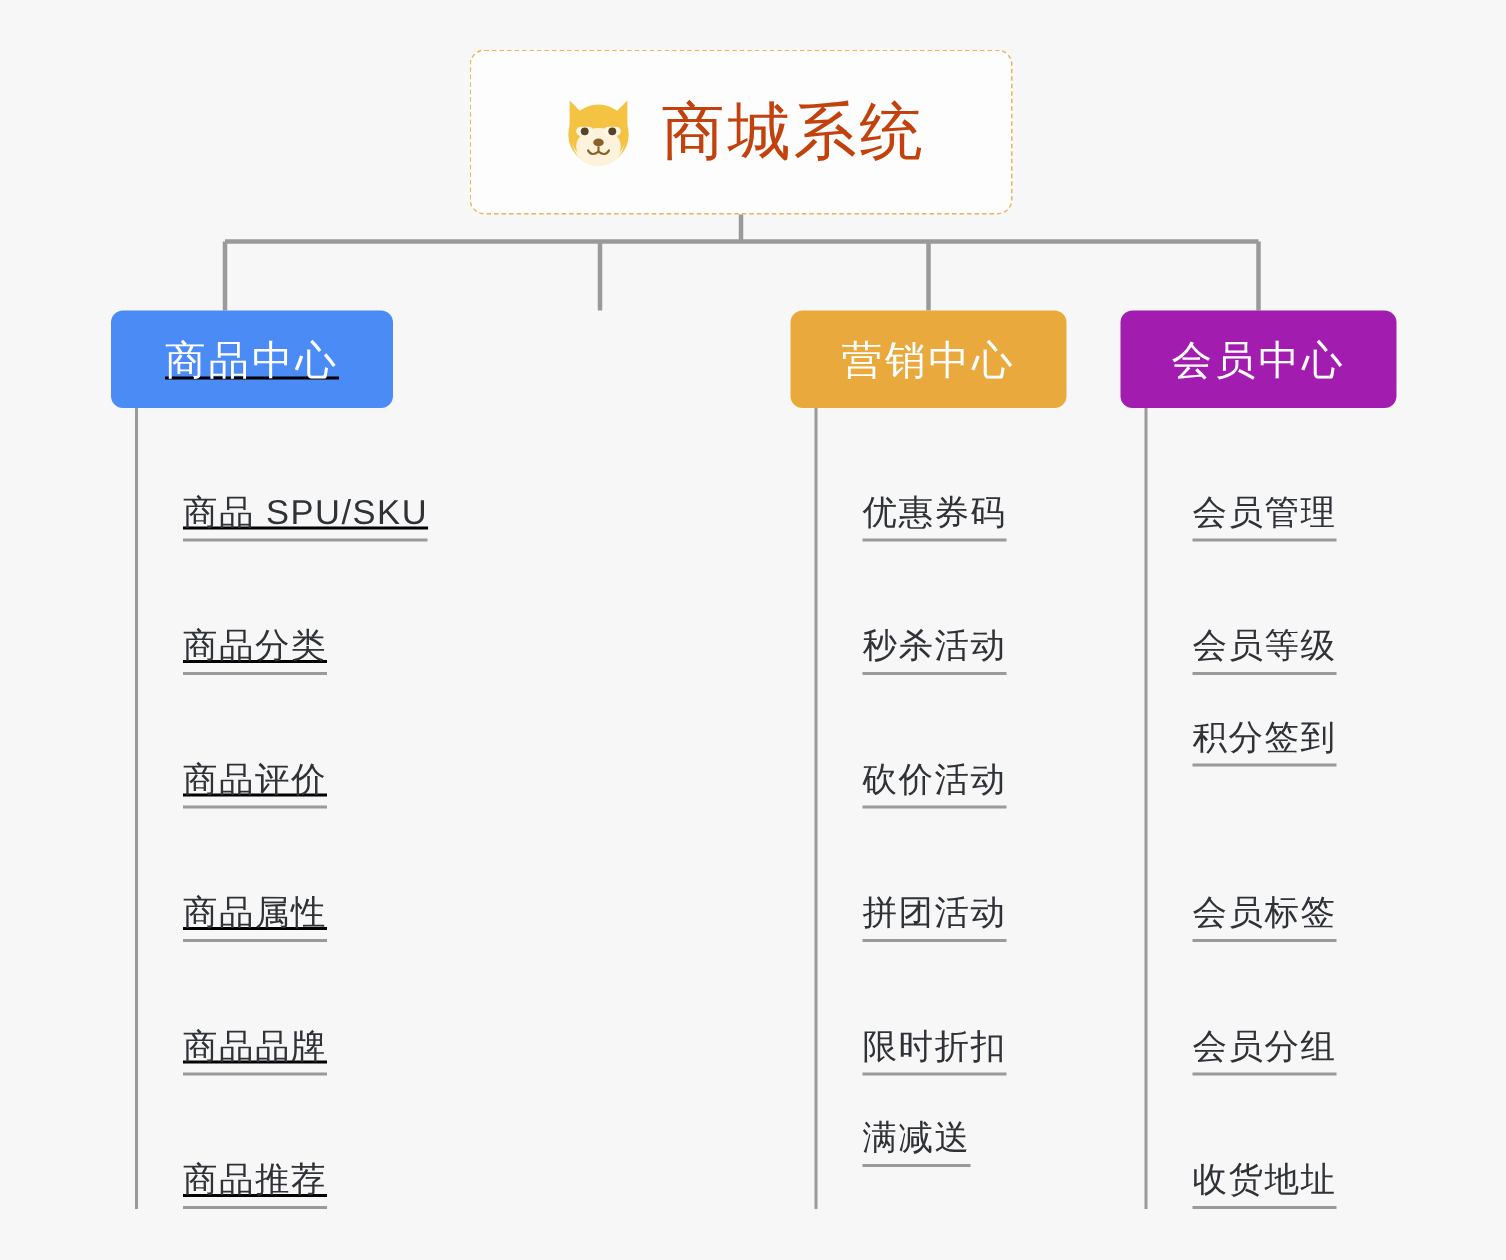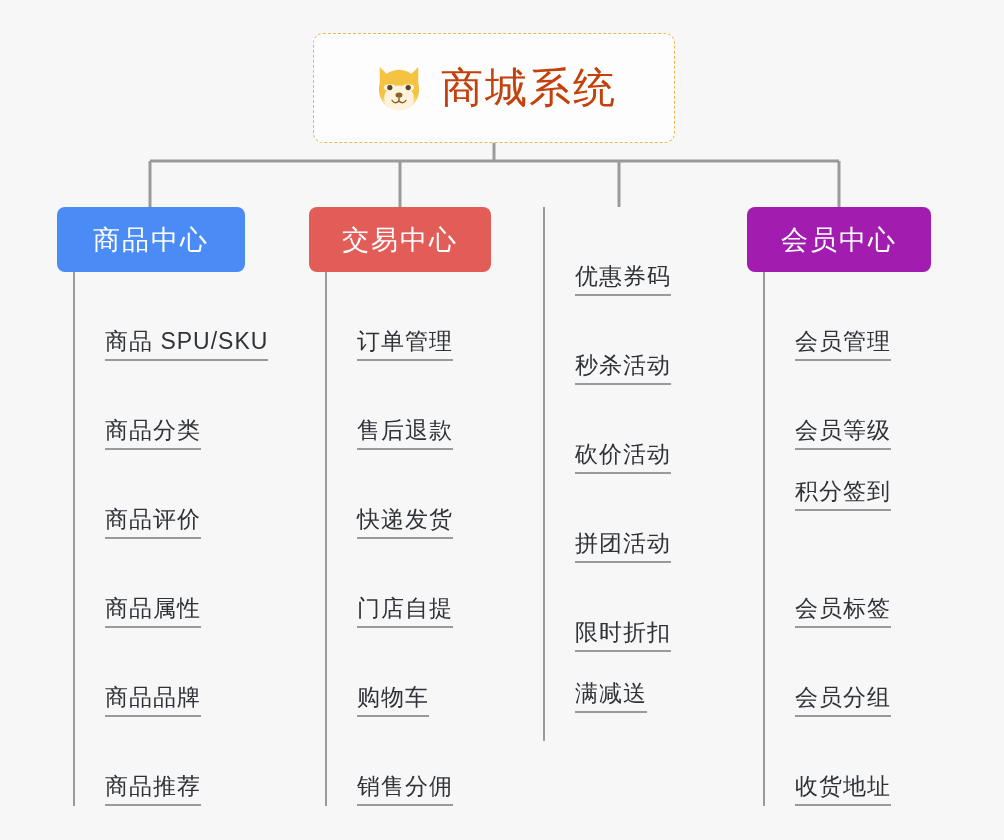--- a/index.html
+++ b/index.html
@@ -136,21 +136,21 @@
     <g stroke="#9a9a9a" stroke-width="3" fill="none">
       <line x1="494" y1="143" x2="494" y2="161"></line>
       <line x1="150" y1="161" x2="839" y2="161"></line>
       <line x1="150" y1="161" x2="150" y2="207"></line>
       <line x1="400" y1="161" x2="400" y2="207"></line>
       <line x1="619" y1="161" x2="619" y2="207"></line>
       <line x1="839" y1="161" x2="839" y2="207"></line>
     </g>
   </svg>
 
-  <div class="column" style="left:57px; width:188px;">
+  <div class="column" style="left:74px; width:188px;text-decoration:underline;">
     <div class="col-header" style="background:#4a8bf5;">
       <span>商品中心</span>
     </div>
     <div class="col-body" style="height:534px;">
       <div class="trunk" style="left:16px; height:534px;"></div>
       <ul class="leaf-list">
         <li class="leaf-item" style="padding-left:48px;">
             <span class="leaf-label">商品 SPU/SKU</span>
           </li>
         <li class="leaf-item" style="padding-left:48px;">
@@ -165,83 +165,58 @@
         <li class="leaf-item" style="padding-left:48px;">
             <span class="leaf-label">商品品牌</span>
           </li>
         <li class="leaf-item" style="padding-left:48px;">
             <span class="leaf-label">商品推荐</span>
           </li>
       </ul>
     </div>
   </div>
 
-  <div class="column" style="left:309px; width:182px;">
-    <div class="col-header" style="background:#e25c58;">
-      <span>交易中心</span>
+
+  <div class="column" style="left:527px; width:184px;">
+    <div class="col-header" style="background:#eaa93c;">
+      <span>营销中心</span>
     </div>
     <div class="col-body" style="height:534px;">
       <div class="trunk" style="left:16px; height:534px;"></div>
       <ul class="leaf-list">
         <li class="leaf-item" style="padding-left:48px;">
-            <span class="leaf-label">订单管理</span>
-          </li>
-        <li class="leaf-item" style="padding-left:48px;">
-            <span class="leaf-label">售后退款</span>
-          </li>
-        <li class="leaf-item" style="padding-left:48px;">
-            <span class="leaf-label">快递发货</span>
-          </li>
-        <li class="leaf-item" style="padding-left:48px;">
-            <span class="leaf-label">门店自提</span>
-          </li>
-        <li class="leaf-item" style="padding-left:48px;">
-            <span class="leaf-label">购物车</span>
-          </li>
-        <li class="leaf-item" style="padding-left:48px;">
-            <span class="leaf-label">销售分佣</span>
+            <span class="leaf-label">优惠券码</span>
+          </li>
+        <li class="leaf-item" style="padding-left:48px;">
+            <span class="leaf-label">秒杀活动</span>
+          </li>
+        <li class="leaf-item" style="padding-left:48px;">
+            <span class="leaf-label">砍价活动</span>
+          </li>
+        <li class="leaf-item" style="padding-left:48px;">
+            <span class="leaf-label">拼团活动</span>
+          </li>
+        <li class="leaf-item" style="padding-left:48px;">
+            <span class="leaf-label">限时折扣</span>
+          </li>
+        <li class="leaf-item" style="padding-left:48px;align-items:center;">
+            <span class="leaf-label">满减送</span>
           </li>
       </ul>
     </div>
   </div>
 
-  <div class="column" style="left:527px; width:184px;">
+  <div class="column" style="left:747px; width:184px;">
+    <div class="col-header" style="background:#a21caf;">
+      <span>会员中心</span>
+    </div>
     <div class="col-body" style="height:534px;">
       <div class="trunk" style="left:16px; height:534px;"></div>
       <ul class="leaf-list">
         <li class="leaf-item" style="padding-left:48px;">
-            <span class="leaf-label">优惠券码</span>
-          </li>
-        <li class="leaf-item" style="padding-left:48px;">
-            <span class="leaf-label">秒杀活动</span>
-          </li>
-        <li class="leaf-item" style="padding-left:48px;">
-            <span class="leaf-label">砍价活动</span>
-          </li>
-        <li class="leaf-item" style="padding-left:48px;">
-            <span class="leaf-label">拼团活动</span>
-          </li>
-        <li class="leaf-item" style="padding-left:48px;">
-            <span class="leaf-label">限时折扣</span>
-          </li>
-        <li class="leaf-item" style="padding-left:48px;align-items:center;">
-            <span class="leaf-label">满减送</span>
-          </li>
-      </ul>
-    </div>
-  </div>
-
-  <div class="column" style="left:747px; width:184px;">
-    <div class="col-header" style="background:#a21caf;">
-      <span>会员中心</span>
-    </div>
-    <div class="col-body" style="height:534px;">
-      <div class="trunk" style="left:16px; height:534px;"></div>
-      <ul class="leaf-list">
-        <li class="leaf-item" style="padding-left:48px;">
             <span class="leaf-label">会员管理</span>
           </li>
         <li class="leaf-item" style="padding-left:48px;">
             <span class="leaf-label">会员等级</span>
           </li>
         <li class="leaf-item" style="padding-left:48px;align-items:center;">
             <span class="leaf-label">积分签到</span>
           </li>
         <li class="leaf-item" style="padding-left:48px;">
             <span class="leaf-label">会员标签</span>

